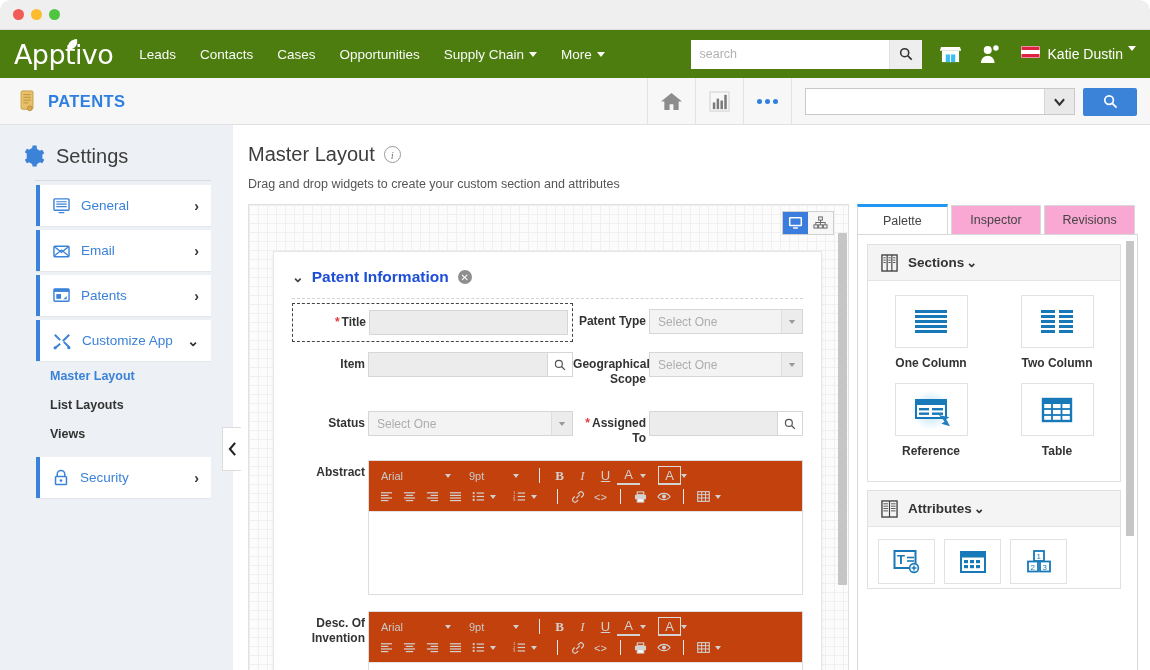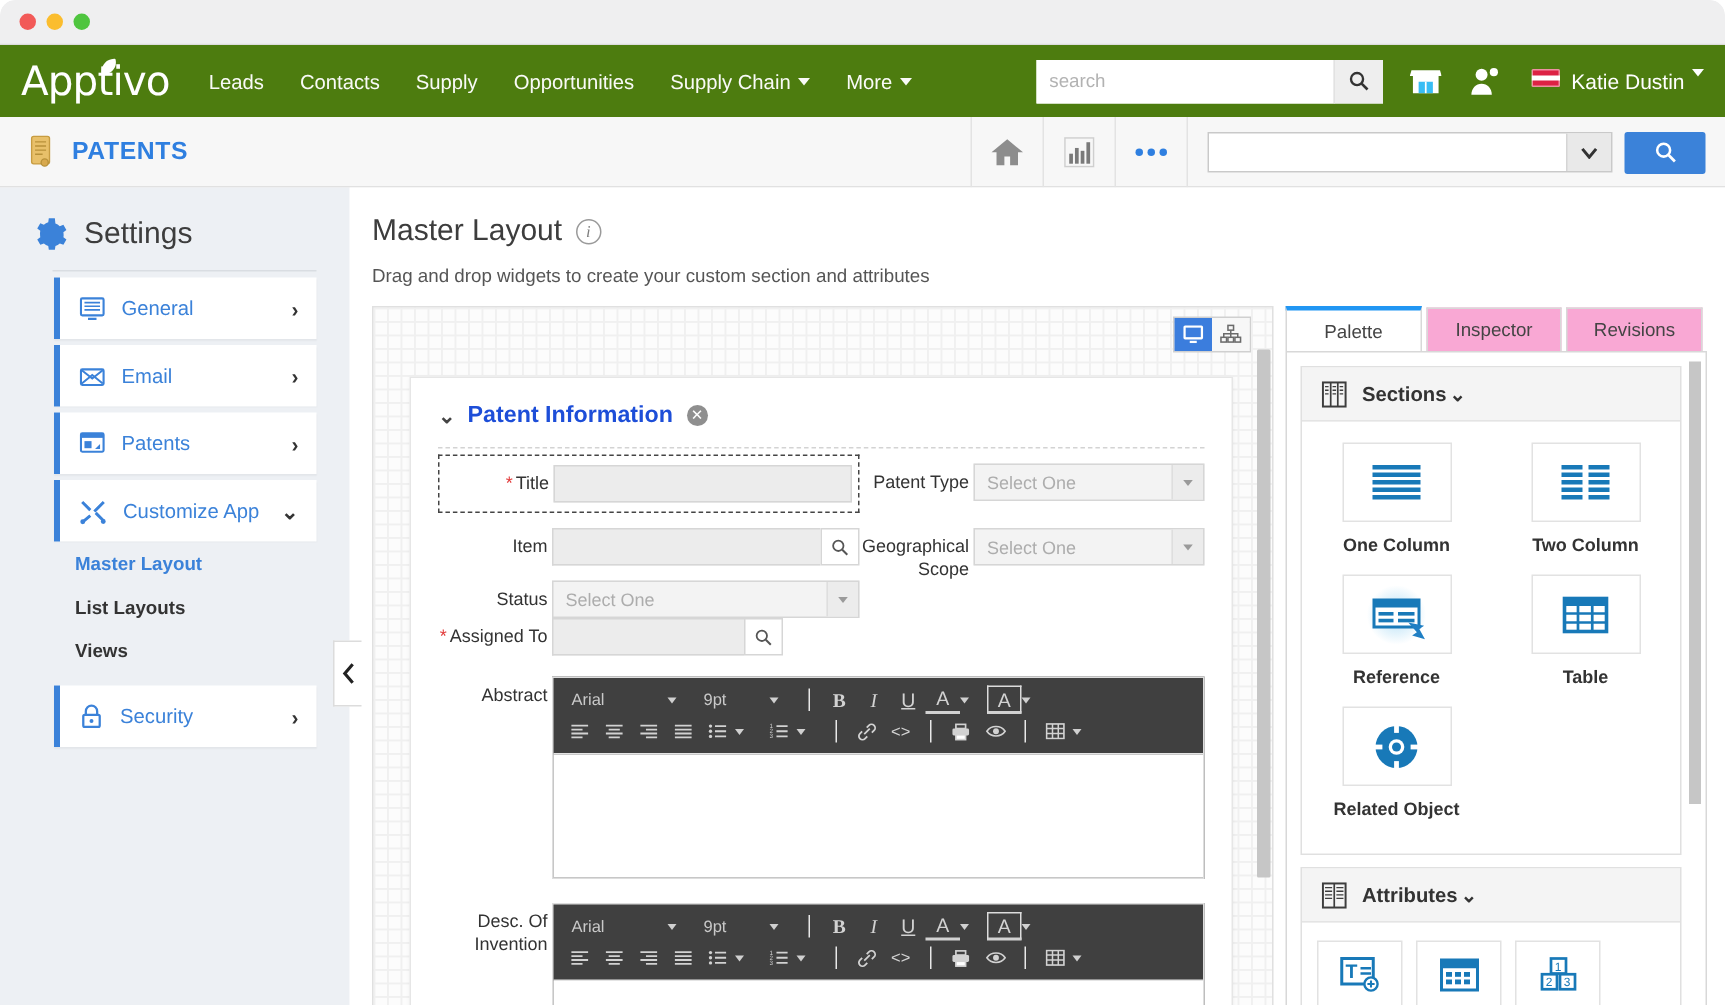--- a/index.html
+++ b/index.html
@@ -171,21 +171,21 @@
     width:14px;height:14px;border-radius:50%;background:#8f8f8f;color:#fff;
     font-size:10px;display:flex;align-items:center;justify-content:center;margin-left:9px;cursor:pointer;
   }
   .sec-divider{ border-top:1px dashed #d3d3d3; margin-bottom:6px;}
 
   .frow{ display:flex; margin-top:10px; }
   .fcell{ width:50%; display:flex; align-items:flex-start; }
   .fcell.selected{ border:1.6px dashed #444; padding:6px 4px 6px 0; margin:-6px 0 -6px 0;}
   .flabel{
     width:76px; min-width:76px; text-align:right; font-size:12px; color:#333;
-    font-weight:normal; padding-top:5px; padding-right:3px; line-height:1.25;
+    font-weight:bold; padding-top:5px; padding-right:3px; line-height:1.25;
   }
   .flabel .req{ color:#e23b3b; margin-right:2px;}
   .finput{
     height:25px; border:1px solid #d6d6d6; background:#ececec; flex:1;
   }
   .fselect{
     height:25px; border:1px solid #d6d6d6; background:#f3f3f3; flex:1;
     display:flex; align-items:center; position:relative;
   }
   .fselect .ph{ font-size:12px;color:#adadad; padding-left:8px;}
@@ -197,21 +197,21 @@
   .flookup .box{ flex:1; border:1px solid #d6d6d6; border-right:none; background:#ececec;}
   .flookup .btn{
     width:26px; border:1px solid #d6d6d6; background:#fff;
     display:flex;align-items:center;justify-content:center;
   }
   .fcell.w1{ width:55%; }
   .fcell.w2{ width:45%; }
 
   
   .editor-row{ display:flex; margin-top:14px; }
-  .editor{ flex:1; border:1px solid #dddddd; background:#404040; }
+  .editor{ flex:1; border:1px solid #dddddd; background:#c2410c; }
   .etoolbar{ border-bottom:1px solid #e4e4e4; padding:4px 6px; }
   .erow{ display:flex; align-items:center; height:21px; }
   .efont{ width:70px; font-size:11px; color:#c9c9c9; padding-left:6px;}
   .esize{ width:50px; font-size:11px; color:#c9c9c9; padding-left:6px;}
   .mini-caret{ width:0;height:0;border-left:3px solid transparent;border-right:3px solid transparent;border-top:4px solid #d0d0d0; margin-right:12px;}
   .evsep{ width:1px;height:15px;background:#e8e8e8;margin:0 8px;}
   .ebtn{ width:23px;height:19px;display:flex;align-items:center;justify-content:center;cursor:pointer;color:#d2d2d2;font-size:13px;}
   .ebody{ height:82px; background:#fff; }
   .ebody.short{ height:46px; }
 
@@ -268,21 +268,21 @@
     <span class="dot green"></span>
   </div>
 
   <div class="topnav">
     <div class="logo">
       <span>Apptivo</span>
       <span class="leaf"></span>
     </div>
     <div class="navlink"><span>Leads</span></div>
     <div class="navlink"><span>Contacts</span></div>
-    <div class="navlink"><span>Supply</span></div>
+    <div class="navlink"><span>Cases</span></div>
     <div class="navlink"><span>Opportunities</span></div>
     <div class="navlink"><span>Supply Chain</span><i class="caret-d"></i></div>
     <div class="navlink"><span>More</span><i class="caret-d"></i></div>
 
     <div class="topright">
       <div class="searchbox">
         <input placeholder="search" style="">
         <div class="searchbtn">
           <svg width="14" height="14" viewBox="0 0 16 16">
             <circle cx="6.5" cy="6.5" r="4.6" fill="none" stroke="#333" stroke-width="1.8"></circle>
@@ -524,21 +524,21 @@
                   <span class="ph">Select One</span>
                   <span class="arw">
                     <svg width="8" height="6" viewBox="0 0 10 7">
                         <path d="M1 1 L5 6 L9 1" fill="#9a9a9a"></path>
                       </svg>
                   </span>
                 </div>
               </div>
             </div>
 
-            <div class="frow" style="margin-top:0;flex-direction:column;">
+            <div class="frow" style="margin-top:24px;">
               <div class="fcell w1">
                 <div class="flabel">Status</div>
                 <div class="fselect">
                   <span class="ph">Select One</span>
                   <span class="arw">
                     <svg width="8" height="6" viewBox="0 0 10 7">
                         <path d="M1 1 L5 6 L9 1" fill="#9a9a9a"></path>
                       </svg>
                   </span>
                 </div>
@@ -920,36 +920,20 @@
                             <line x1="2" y1="12" x2="30" y2="12"></line>
                             <line x1="2" y1="18" x2="30" y2="18"></line>
                             <line x1="11" y1="7" x2="11" y2="24"></line>
                             <line x1="20.5" y1="7" x2="20.5" y2="24"></line>
                           </g>
                       </svg>
                     </div>
                     <div class="wl">Table</div>
                   </div>
 
-                  <div class="widget">
-                    <div class="tile">
-                      <svg width="32" height="32" viewBox="0 0 32 32">
-                        <circle cx="16" cy="16" r="14" fill="#1879b8"></circle>
-                        <circle cx="16" cy="16" r="5.2" fill="#fff"></circle>
-                        <circle cx="16" cy="16" r="3" fill="#1879b8"></circle>
-                        <g fill="#fff">
-                          <rect x="14.4" y="0.6" width="3.2" height="6"></rect>
-                          <rect x="14.4" y="25.4" width="3.2" height="6"></rect>
-                          <rect x="0.6" y="14.4" width="6" height="3.2"></rect>
-                          <rect x="25.4" y="14.4" width="6" height="3.2"></rect>
-                        </g>
-                      </svg>
-                    </div>
-                    <div class="wl">Related Object</div>
-                  </div>
                 </div>
               </div>
 
               <div class="grp">
                 <div class="grp-head">
                   <svg width="17" height="18" viewBox="0 0 18 19">
                     <rect x="1" y="1" width="16" height="17" fill="none" stroke="#3d3d3d" stroke-width="1.4"></rect>
                     <line x1="9" y1="1" x2="9" y2="18" stroke="#3d3d3d" stroke-width="1.2"></line>
                     <g stroke="#3d3d3d" stroke-width="0.9">
                         <line x1="2.5" y1="4" x2="7.5" y2="4"></line>

